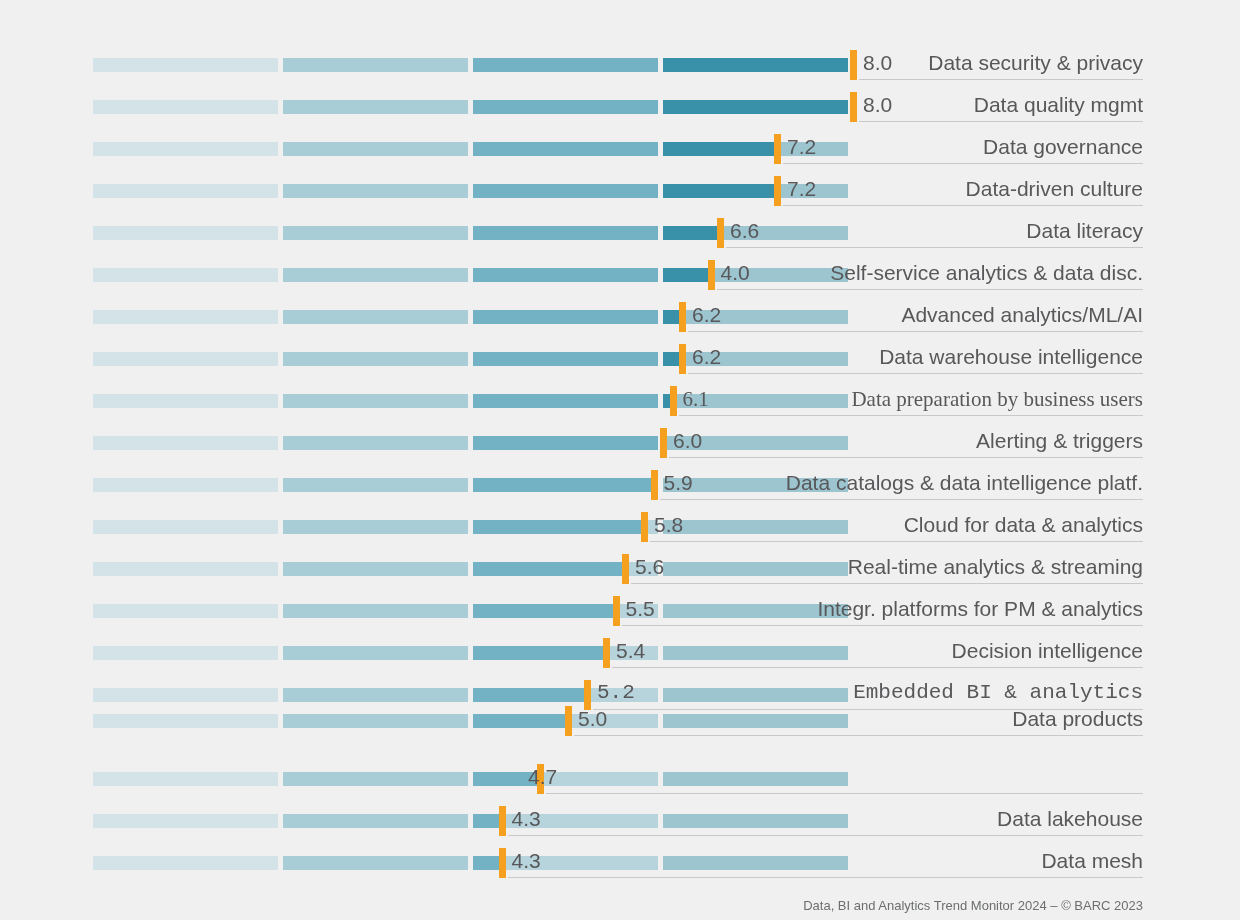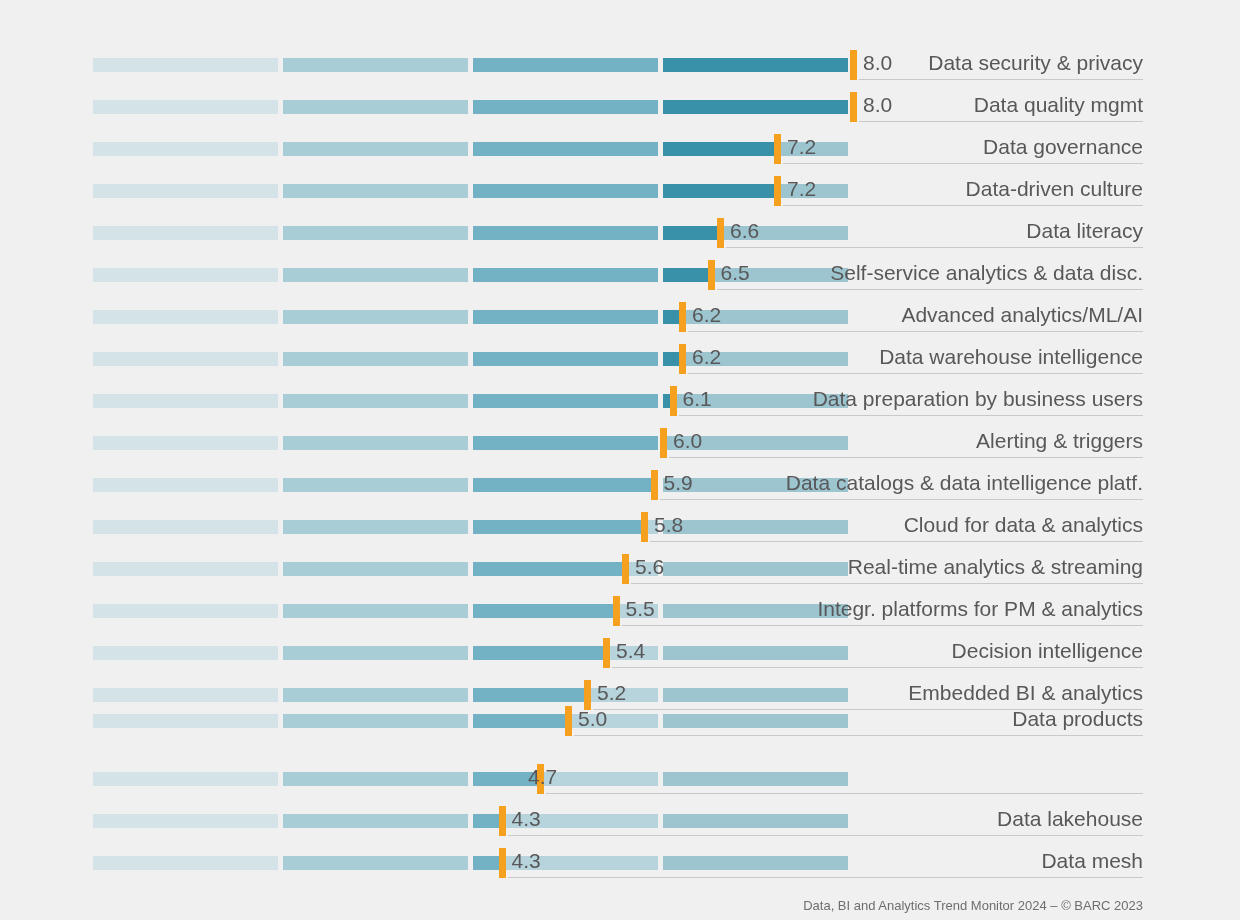--- a/index.html
+++ b/index.html
@@ -166,21 +166,21 @@
     <div class="row" style="top: 254px;">
       <div class="seg" style="left: 93px; width: 185px; background: rgb(211, 227, 232); opacity: 0.45;"></div>
       <div class="seg" style="left: 283px; width: 185px; background: rgb(168, 205, 215); opacity: 0.45;"></div>
       <div class="seg" style="left: 473px; width: 185px; background: rgb(114, 178, 196); opacity: 0.45;"></div>
       <div class="seg" style="left: 663px; width: 185px; background: rgb(56, 145, 168); opacity: 0.45;"></div>
       <div class="fill-seg" style="left: 93px; width: 185px; background: rgb(211, 227, 232);"></div>
       <div class="fill-seg" style="left: 283px; width: 185px; background: rgb(168, 205, 215);"></div>
       <div class="fill-seg" style="left: 473px; width: 185px; background: rgb(114, 178, 196);"></div>
       <div class="fill-seg" style="left: 663px; width: 47.5px; background: rgb(56, 145, 168);"></div>
       <div class="marker" style="left: 707.5px; background: rgb(245, 160, 30);"></div>
-      <div class="value" style="left: 720.5px;">6.5</div>
+      <div class="value" style="left: 720.5px;">4.0</div>
       <div class="label">Self-service analytics &amp; data disc.</div>
       <div class="baseline" style="left: 716.5px; width: 426.5px; background: rgb(201, 201, 201);"></div>
     </div>
     <div class="row" style="top: 296px;">
       <div class="seg" style="left: 93px; width: 185px; background: rgb(211, 227, 232); opacity: 0.45;"></div>
       <div class="seg" style="left: 283px; width: 185px; background: rgb(168, 205, 215); opacity: 0.45;"></div>
       <div class="seg" style="left: 473px; width: 185px; background: rgb(114, 178, 196); opacity: 0.45;"></div>
       <div class="seg" style="left: 663px; width: 185px; background: rgb(56, 145, 168); opacity: 0.45;"></div>
       <div class="fill-seg" style="left: 93px; width: 185px; background: rgb(211, 227, 232);"></div>
       <div class="fill-seg" style="left: 283px; width: 185px; background: rgb(168, 205, 215);"></div>
@@ -198,21 +198,21 @@
       <div class="seg" style="left: 663px; width: 185px; background: rgb(56, 145, 168); opacity: 0.45;"></div>
       <div class="fill-seg" style="left: 93px; width: 185px; background: rgb(211, 227, 232);"></div>
       <div class="fill-seg" style="left: 283px; width: 185px; background: rgb(168, 205, 215);"></div>
       <div class="fill-seg" style="left: 473px; width: 185px; background: rgb(114, 178, 196);"></div>
       <div class="fill-seg" style="left: 663px; width: 19px; background: rgb(56, 145, 168);"></div>
       <div class="marker" style="left: 679px; background: rgb(245, 160, 30);"></div>
       <div class="value" style="left: 692px;">6.2</div>
       <div class="label">Data warehouse intelligence</div>
       <div class="baseline" style="left: 688px; width: 455px; background: rgb(201, 201, 201);"></div>
     </div>
-    <div class="row" style="top: 380px;">
+    <div class="row" style="top: 380px; font-family: Liberation Serif, serif;">
       <div class="seg" style="left: 93px; width: 185px; background: rgb(211, 227, 232); opacity: 0.45;"></div>
       <div class="seg" style="left: 283px; width: 185px; background: rgb(168, 205, 215); opacity: 0.45;"></div>
       <div class="seg" style="left: 473px; width: 185px; background: rgb(114, 178, 196); opacity: 0.45;"></div>
       <div class="seg" style="left: 663px; width: 185px; background: rgb(56, 145, 168); opacity: 0.45;"></div>
       <div class="fill-seg" style="left: 93px; width: 185px; background: rgb(211, 227, 232);"></div>
       <div class="fill-seg" style="left: 283px; width: 185px; background: rgb(168, 205, 215);"></div>
       <div class="fill-seg" style="left: 473px; width: 185px; background: rgb(114, 178, 196);"></div>
       <div class="fill-seg" style="left: 663px; width: 9.5px; background: rgb(56, 145, 168);"></div>
       <div class="marker" style="left: 669.5px; background: rgb(245, 160, 30);"></div>
       <div class="value" style="left: 682.5px;">6.1</div>
@@ -290,21 +290,21 @@
       <div class="seg" style="left: 473px; width: 185px; background: rgb(114, 178, 196); opacity: 0.45;"></div>
       <div class="seg" style="left: 663px; width: 185px; background: rgb(56, 145, 168); opacity: 0.45;"></div>
       <div class="fill-seg" style="left: 93px; width: 185px; background: rgb(211, 227, 232);"></div>
       <div class="fill-seg" style="left: 283px; width: 185px; background: rgb(168, 205, 215);"></div>
       <div class="fill-seg" style="left: 473px; width: 133px; background: rgb(114, 178, 196);"></div>
       <div class="marker" style="left: 603px; background: rgb(245, 160, 30);"></div>
       <div class="value" style="left: 616px;">5.4</div>
       <div class="label">Decision intelligence</div>
       <div class="baseline" style="left: 612px; width: 531px; background: rgb(201, 201, 201);"></div>
     </div>
-    <div class="row" style="top: 674px;">
+    <div class="row" style="top: 674px; font-family: Liberation Mono, monospace;">
       <div class="seg" style="left: 93px; width: 185px; background: rgb(211, 227, 232); opacity: 0.45;"></div>
       <div class="seg" style="left: 283px; width: 185px; background: rgb(168, 205, 215); opacity: 0.45;"></div>
       <div class="seg" style="left: 473px; width: 185px; background: rgb(114, 178, 196); opacity: 0.45;"></div>
       <div class="seg" style="left: 663px; width: 185px; background: rgb(56, 145, 168); opacity: 0.45;"></div>
       <div class="fill-seg" style="left: 93px; width: 185px; background: rgb(211, 227, 232);"></div>
       <div class="fill-seg" style="left: 283px; width: 185px; background: rgb(168, 205, 215);"></div>
       <div class="fill-seg" style="left: 473px; width: 114px; background: rgb(114, 178, 196);"></div>
       <div class="marker" style="left: 584px; background: rgb(245, 160, 30);"></div>
       <div class="value" style="left: 597px;">5.2</div>
       <div class="label">Embedded BI &amp; analytics</div>

